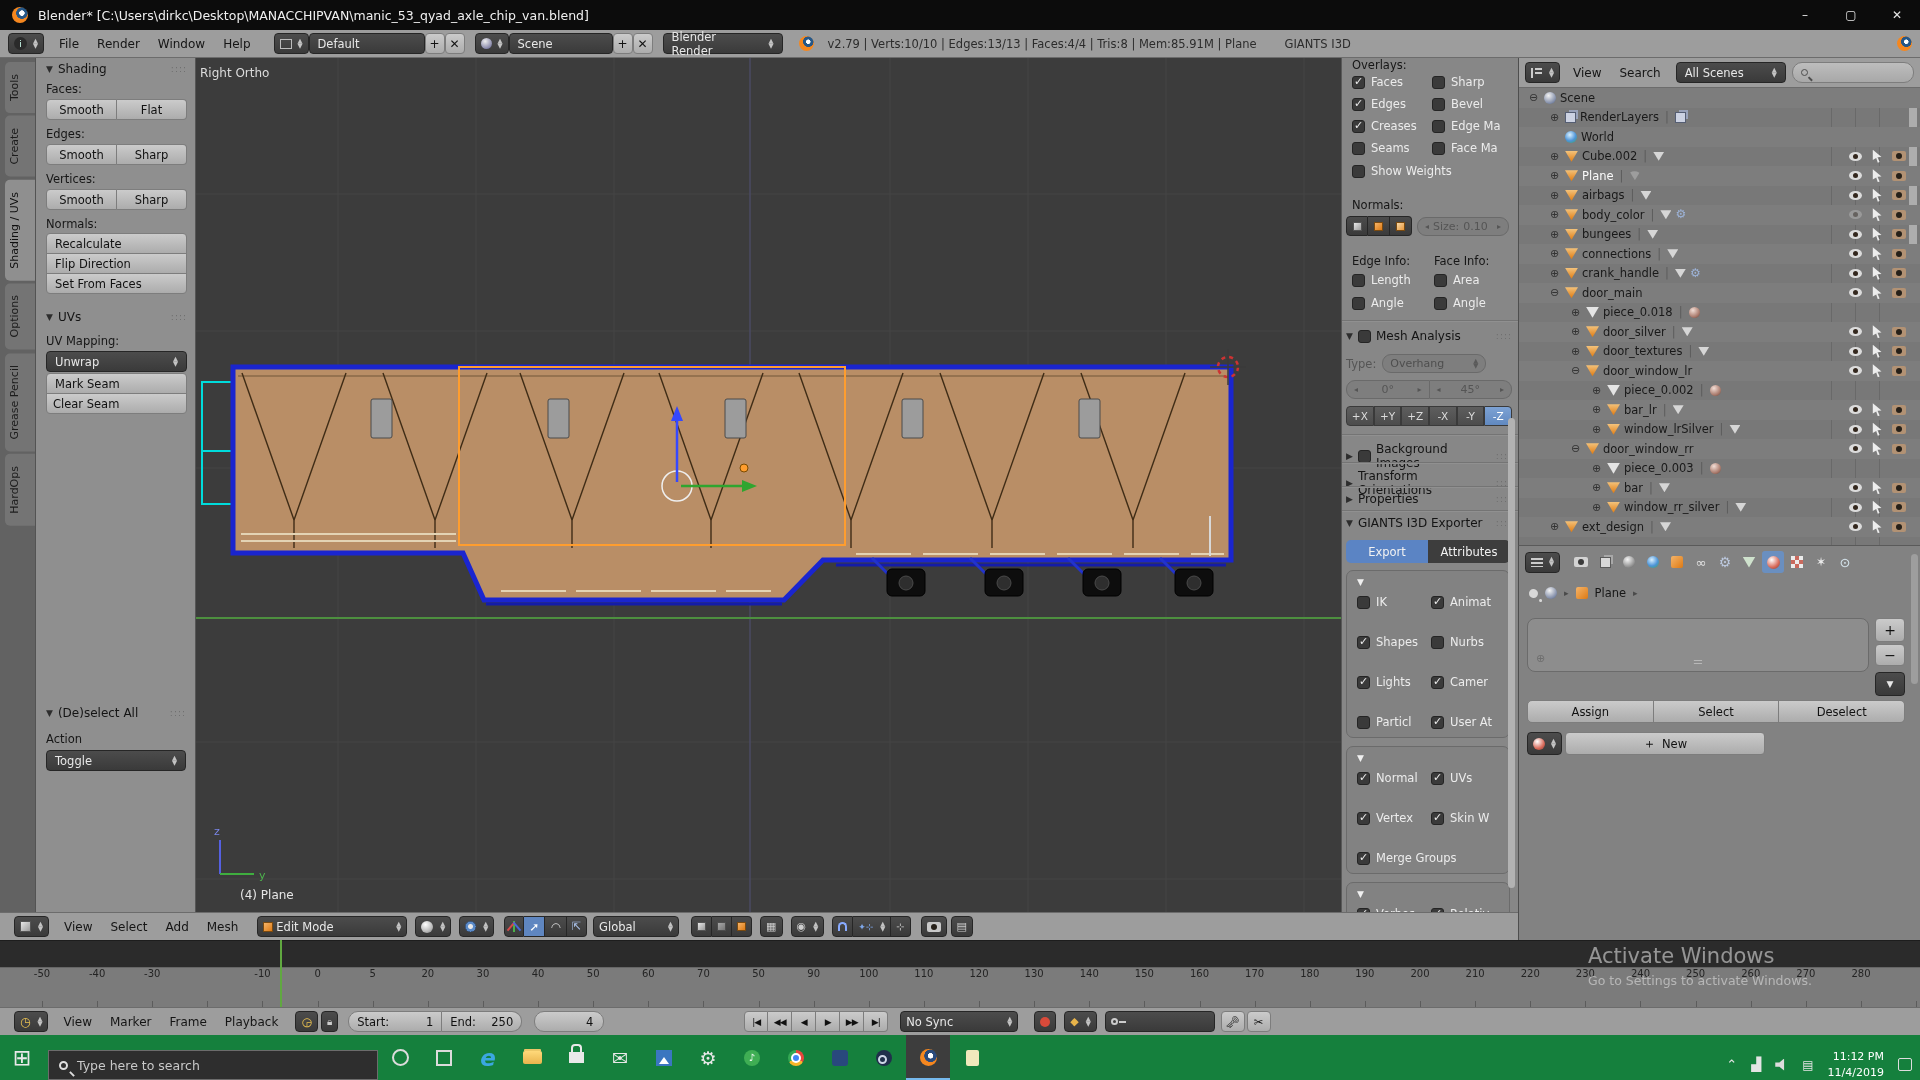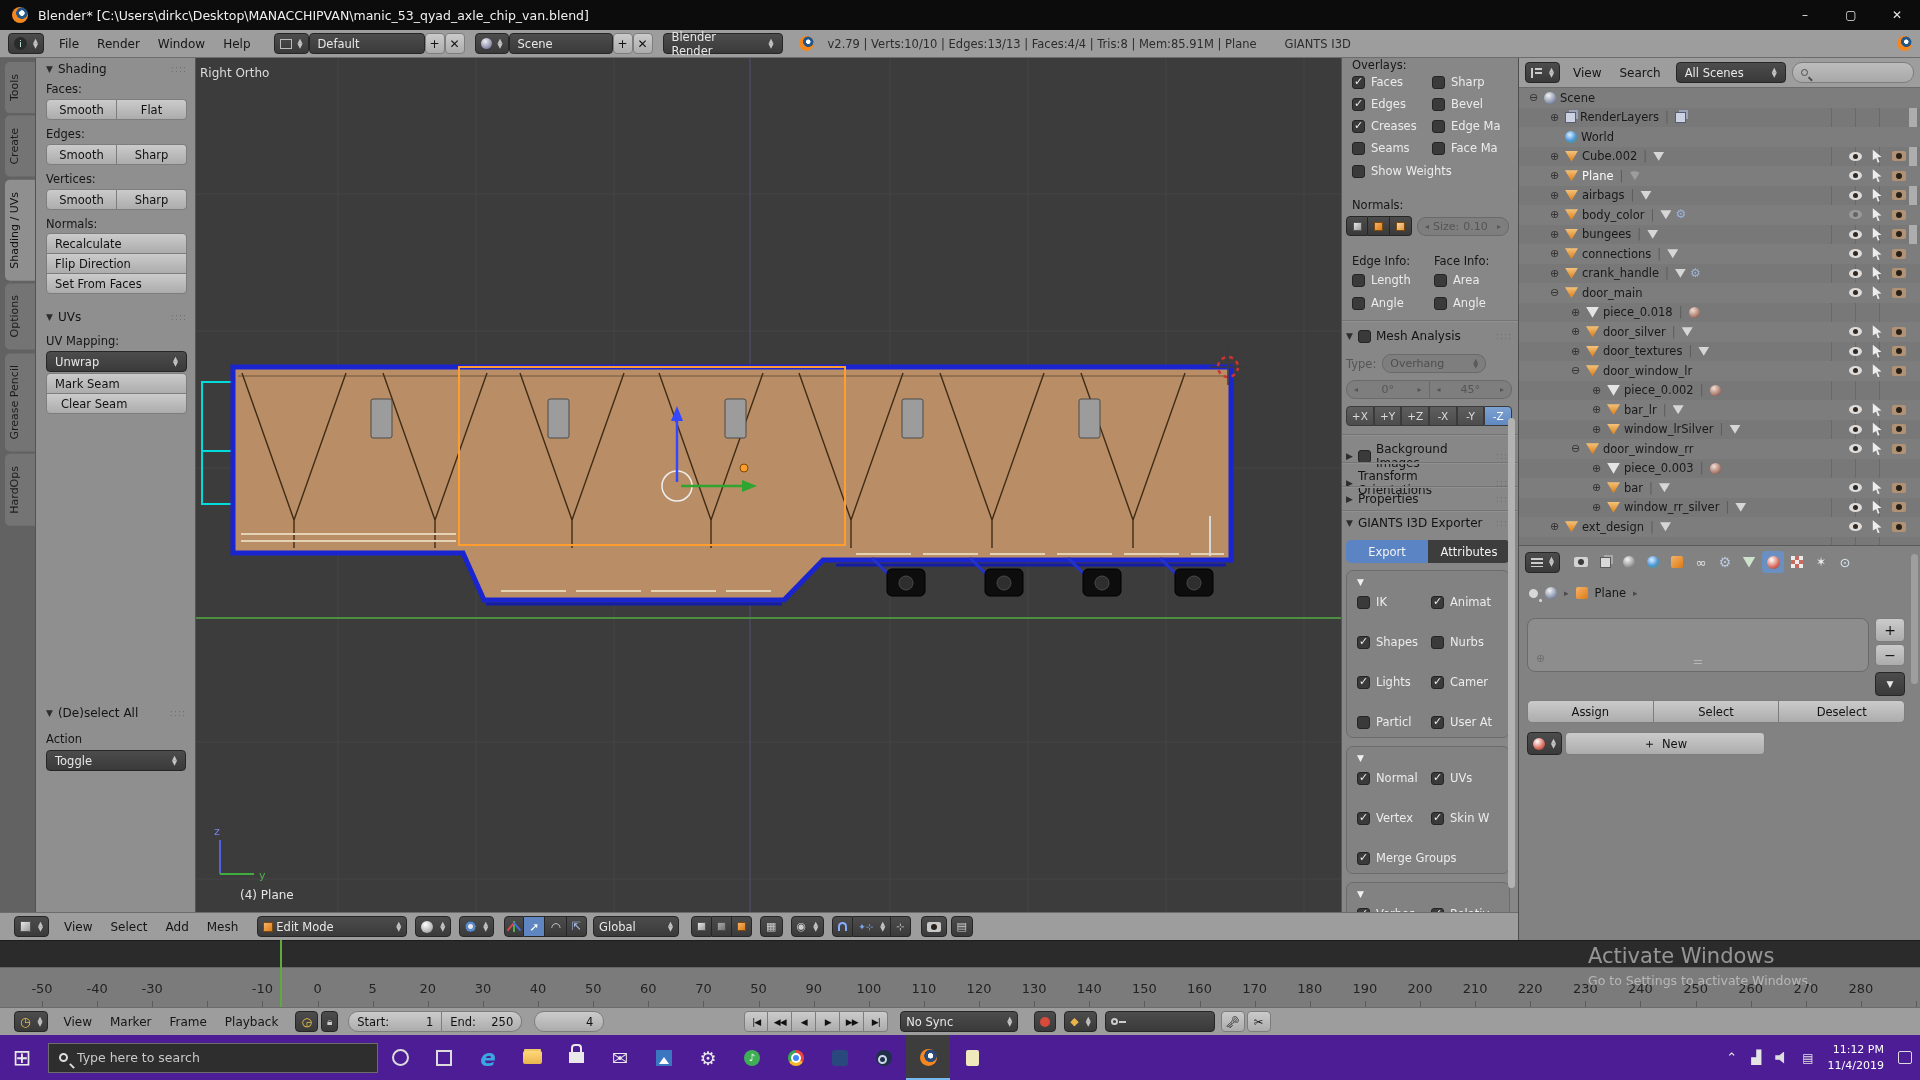--- a/index.html
+++ b/index.html
@@ -112,32 +112,32 @@
   .ci-wrench{color:#bcc8de;font-size:14px}
   .ci-meshdata{width:13px;height:11px;background:#cfe2cd;clip-path:polygon(50% 100%,0 0,100% 0)}
   .ci-mat{width:13px;height:13px;border-radius:50%;background:radial-gradient(circle at 36% 30%,#fff,#d86a5a 60%,#7e3a30)}
   .ci-tex{width:12px;height:12px;background:repeating-conic-gradient(#c96a5e 0 25%,#ececec 0 50%);background-size:8px 8px}
   .ci-particles{color:#ececec;font-size:12px}
   .ci-physics{color:#d8e8f0;font-size:13px}
   .crumbtxt{color:#161616;font-size:11.5px}
   
   .tlband{left:0;top:940px;width:1920px;height:27px;background:#2b2b2b;border-top:1px solid #1d1d1d}
   .ruler{left:0;top:967px;width:1920px;height:40px;background:#7b7b7b;border-top:1px solid #666}
-  .rlab{position:absolute;top:13px;transform:translateX(-50%);color:#232323;font-size:13px}
+  .rlab{position:absolute;top:0;transform:translateX(-50%);color:#232323;font-size:10px}
   .ticks{position:absolute;left:42px;right:0;bottom:0;height:6px;
      background:repeating-linear-gradient(90deg,#5c5c5c 0 1px,transparent 1px 55.12px)}
   .vpheader,.tlheader{background:#9d9d9d;border-top:1px solid #6c6c6c;display:flex;align-items:center}
   .vpheader{left:0;top:912px;width:1518px;height:28px}
   .tlheader{left:0;top:1007px;width:1920px;height:28px}
   .mini{height:21px;padding:0 5px;display:flex;align-items:center;gap:3px}
   .cube{width:11px;height:11px;background:linear-gradient(135deg,#e8e8e8,#9a9a9a);border:1px solid #555}
   .ocube{width:10px;height:10px;background:linear-gradient(135deg,#f5b469,#dd7a14);border:1px solid #7a4a10}
   .pbtn{width:24px;height:21px;font-size:9px;letter-spacing:-1px}
   
-  .taskbar{left:0;top:1035px;width:1920px;height:45px;background:#4c1d95;display:flex;align-items:center}
+  .taskbar{left:0;top:1035px;width:1920px;height:45px;background:#15803d;display:flex;align-items:flex-end}
   .tslot{width:44px;height:45px;display:flex;align-items:center;justify-content:center;position:relative;flex:none}
   .tslot.active{background:#3d3d3d;box-shadow:inset 0 -2px 0 #76b9ed}
   .searchbox{width:330px;height:30px;background:#2e2e2e;border:1px solid #6c6c6c;display:flex;align-items:center;
      gap:9px;padding:0 10px;color:#c9c9c9;font-size:12.5px;margin-left:4px;flex:none}
   .wmag{display:inline-block;width:9px;height:9px;border:2px solid #dedede;border-radius:50%;position:relative;flex:none}
   .wmag::after{content:"";position:absolute;width:6px;height:2px;background:#dedede;transform:rotate(45deg);left:8px;top:10px}
   .tray{margin-left:auto;display:flex;align-items:center;gap:14px;padding-right:8px;color:#e4e4e4}
   .clock{text-align:right;font-size:11px;line-height:1.4;color:#fff}
   
   .tb{display:flex;align-items:center;justify-content:center;position:relative}
@@ -267,21 +267,21 @@
       <span>UVs</span>
         <span class="dots">::::</span>
     </div>
     <div class="plab tslab" style="margin-top:10px">UV Mapping:</div>
     <div class="dk" style="height:21px;padding:0 8px;margin-top:3px">
       <span>Unwrap</span>
         <span class="updn">▲<br>▼</span>
     </div>
     <div class="stackbtn">
       <div class="lt" style="justify-content:flex-start;padding-left:8px">Mark Seam</div>
-      <div class="lt" style="justify-content:flex-start;padding-left:14px">Clear Seam</div>
+      <div class="lt" style="justify-content:flex-start;padding-left:6px">Clear Seam</div>
     </div>
     <div class="abs" style="left:10px;top:648px;width:140px">
       <div class="hdr">
         <span class="tri">▼</span>
         <span>(De)select All</span>
           <span class="dots">::::</span>
       </div>
       <div class="plab" style="margin-top:12px">Action</div>
       <div class="dk" style="height:21px;padding:0 8px;margin-top:4px">
         <span>Toggle</span>

